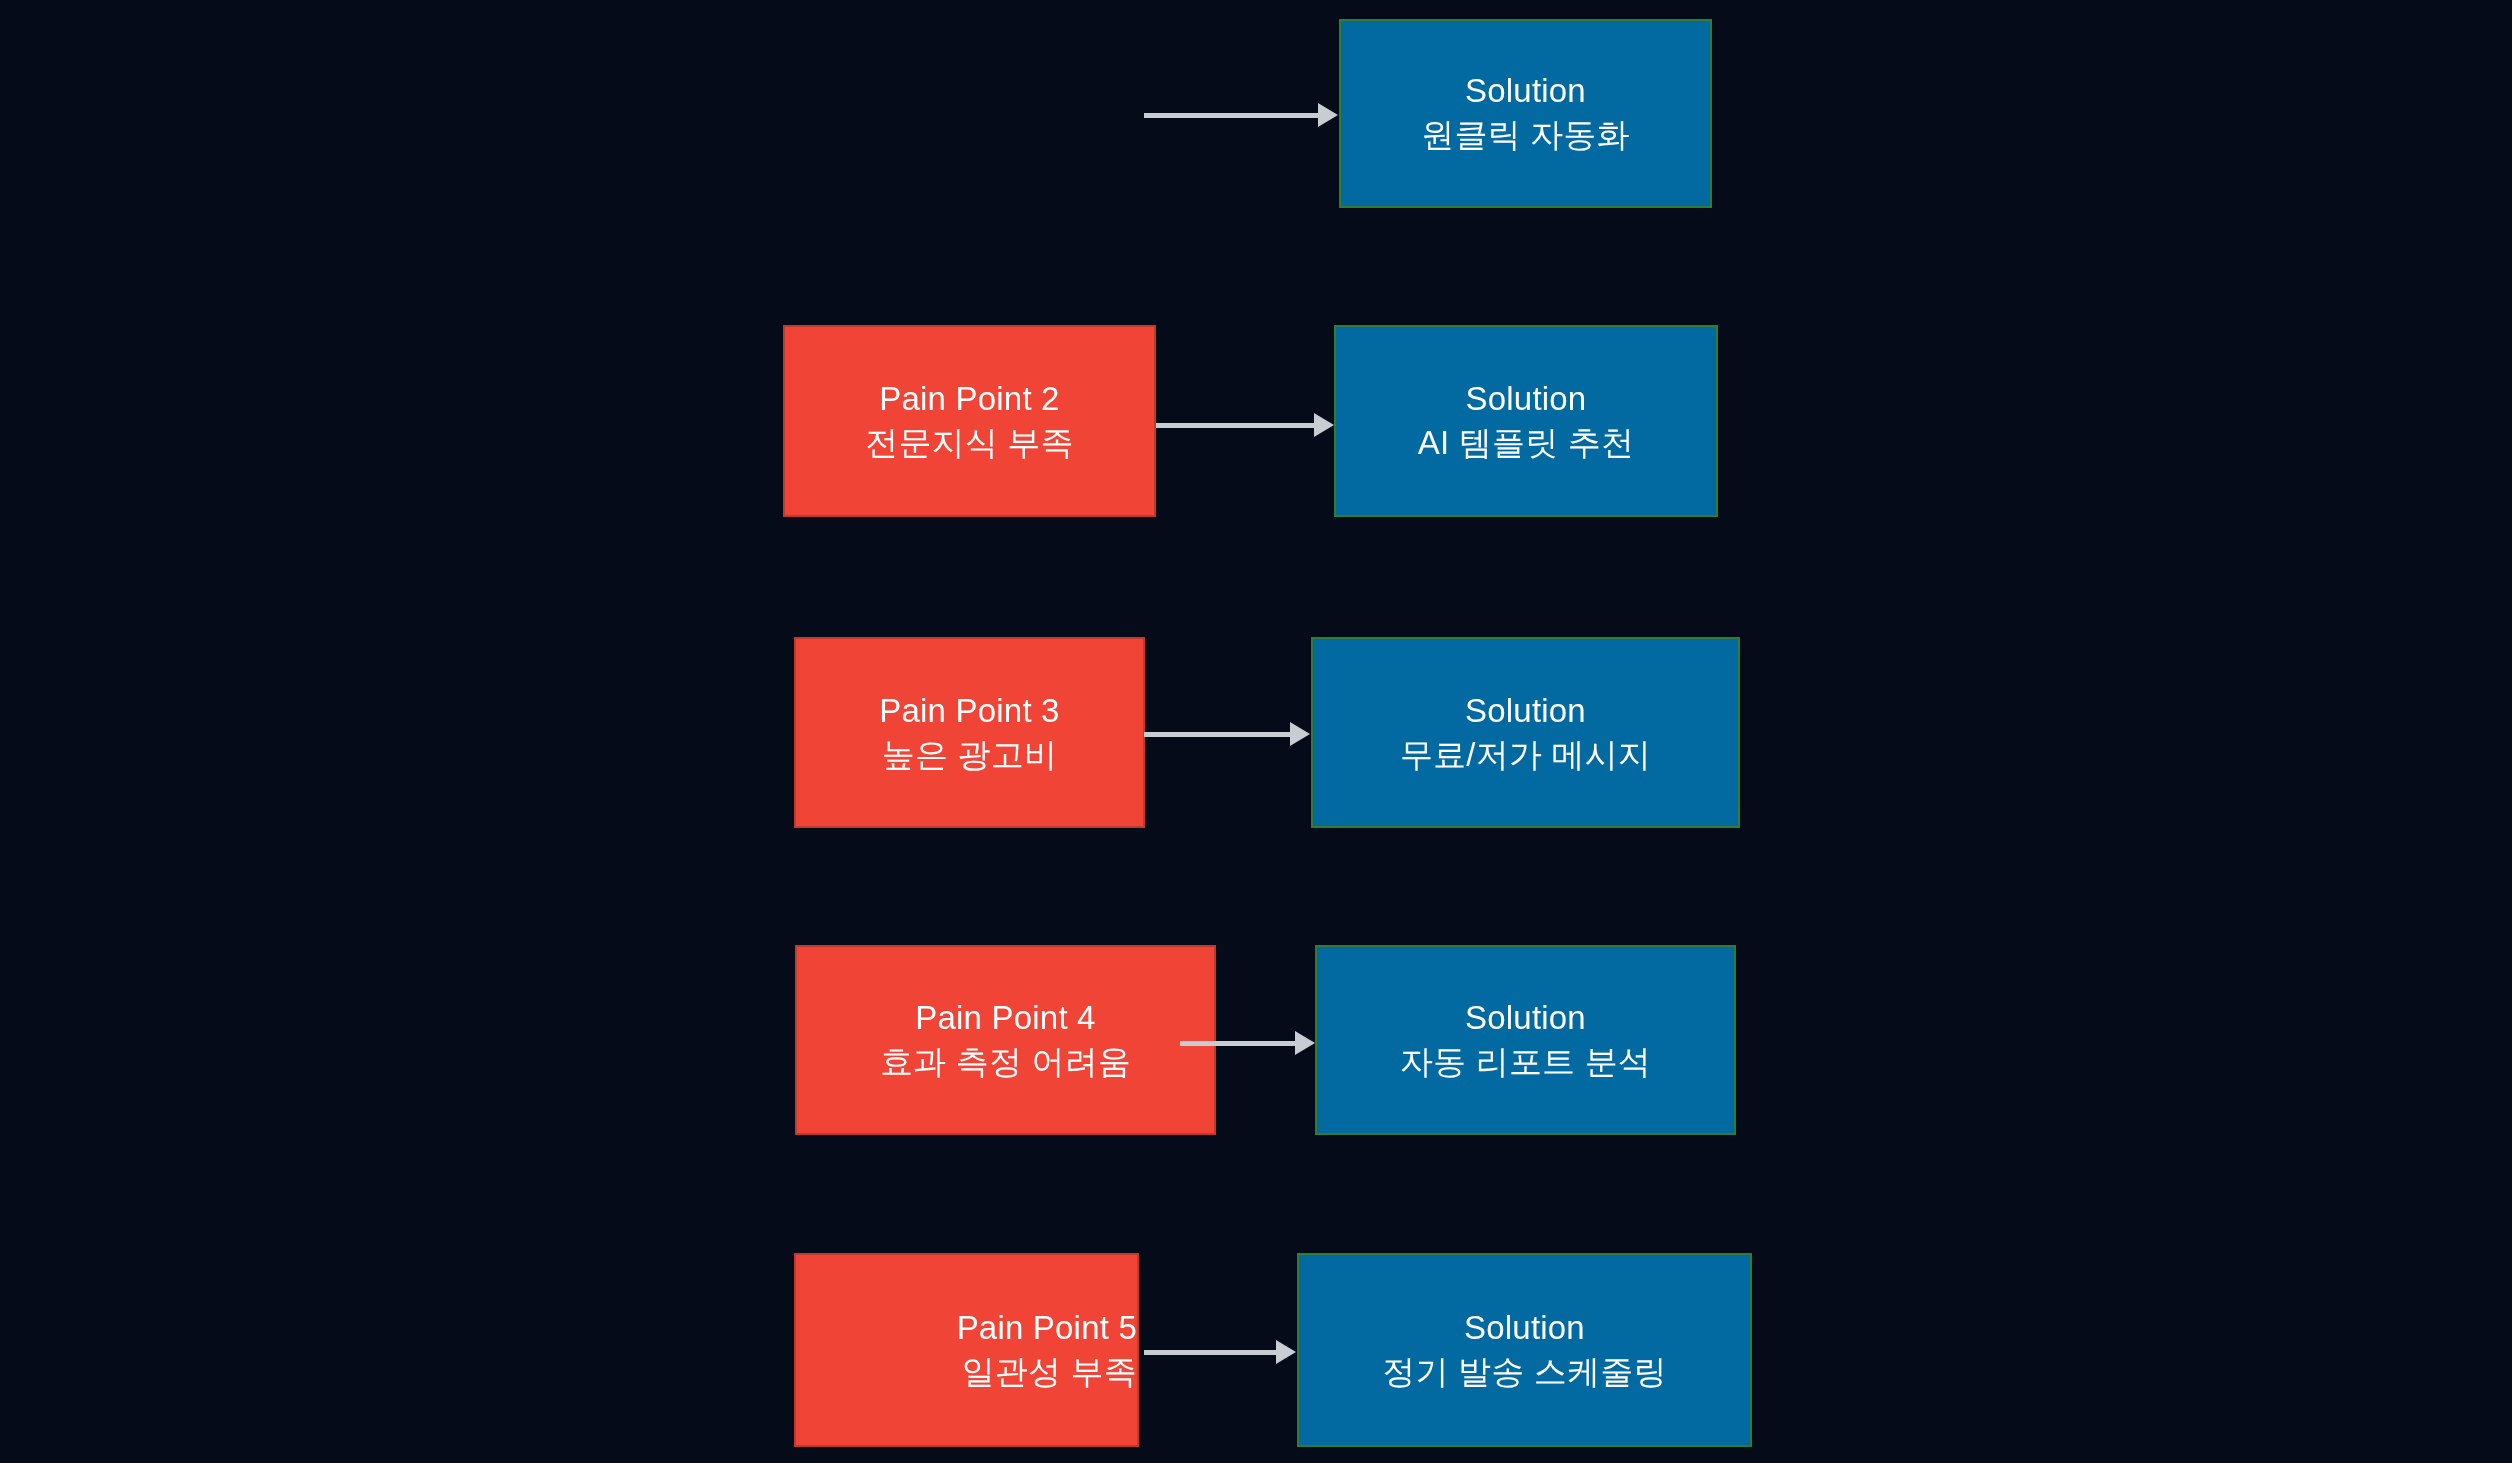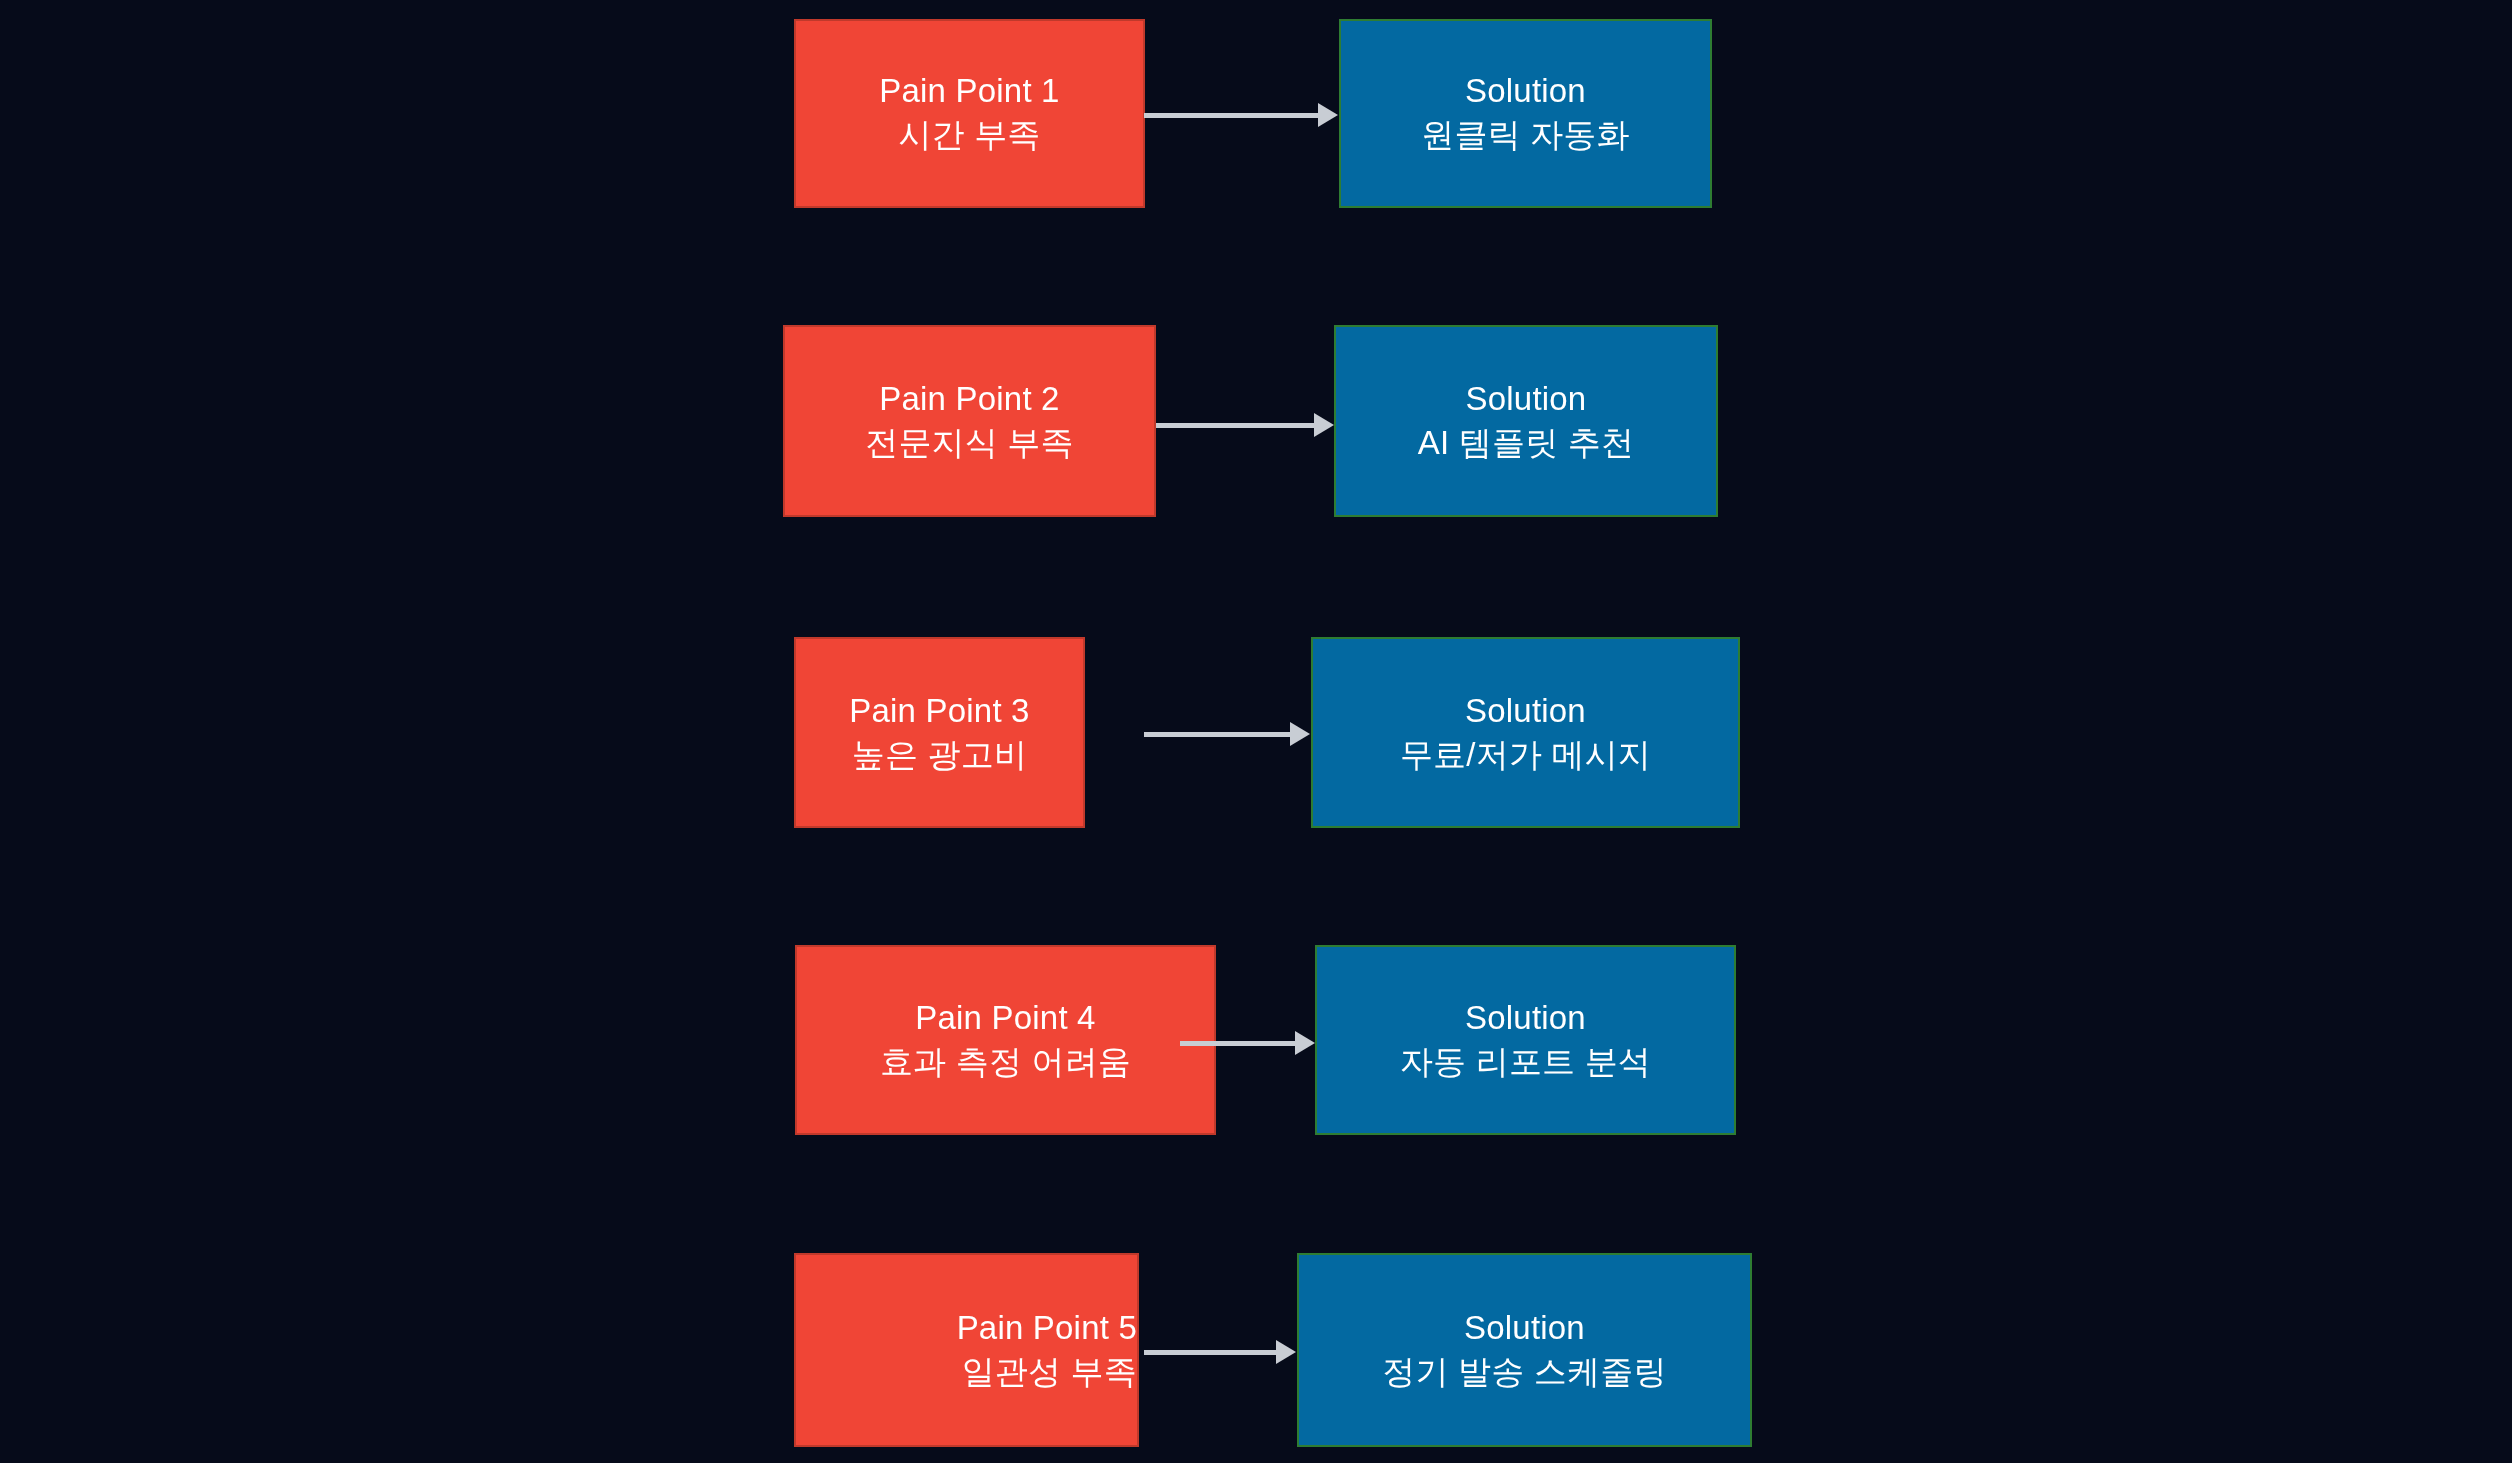--- a/index.html
+++ b/index.html
@@ -59,45 +59,41 @@
     height: 0;
     border-top: 12px solid transparent;
     border-bottom: 12px solid transparent;
     border-left: 20.3px solid #c8cdd4;
   }
 </style>
 </head>
 <body>
 
 <div id="diagram">
-    <div class="node pain" style="left: 794px; top: 18.5px; width: 351px; height: 189px;">
-      <span class="line1">Pain Point 1</span>
-      <span class="line2">시간 부족</span>
-    </div>
     <div class="edge" style="left: 1144px; top: 113px; width: 195px;">
       <div class="shaft" style="width: 176px;"></div>
       <div class="head" style="left: 174px;"></div>
     </div>
     <div class="node solution" style="left: 1339px; top: 18.5px; width: 373px; height: 189px;">
       <span class="line1">Solution</span>
       <span class="line2">원클릭 자동화</span>
     </div>
     <div class="node pain" style="left: 783px; top: 325px; width: 373px; height: 192px;">
       <span class="line1">Pain Point 2</span>
       <span class="line2">전문지식 부족</span>
     </div>
     <div class="edge" style="left: 1156px; top: 423px; width: 178px;">
       <div class="shaft" style="width: 160px;"></div>
       <div class="head" style="left: 158px;"></div>
     </div>
     <div class="node solution" style="left: 1334px; top: 325px; width: 384px; height: 192px;">
       <span class="line1">Solution</span>
       <span class="line2">AI 템플릿 추천</span>
     </div>
-    <div class="node pain" style="left: 794px; top: 637px; width: 291px; height: 191px;">
+    <div class="node pain" style="left: 794px; top: 637px; width: 351px; height: 191px;">
       <span class="line1">Pain Point 3</span>
       <span class="line2">높은 광고비</span>
     </div>
     <div class="edge" style="left: 1144px; top: 732px; width: 166px;">
       <div class="shaft" style="width: 148px;"></div>
       <div class="head" style="left: 146px;"></div>
     </div>
     <div class="node solution" style="left: 1311px; top: 637px; width: 429px; height: 191px;">
       <span class="line1">Solution</span>
       <span class="line2">무료/저가 메시지</span>

